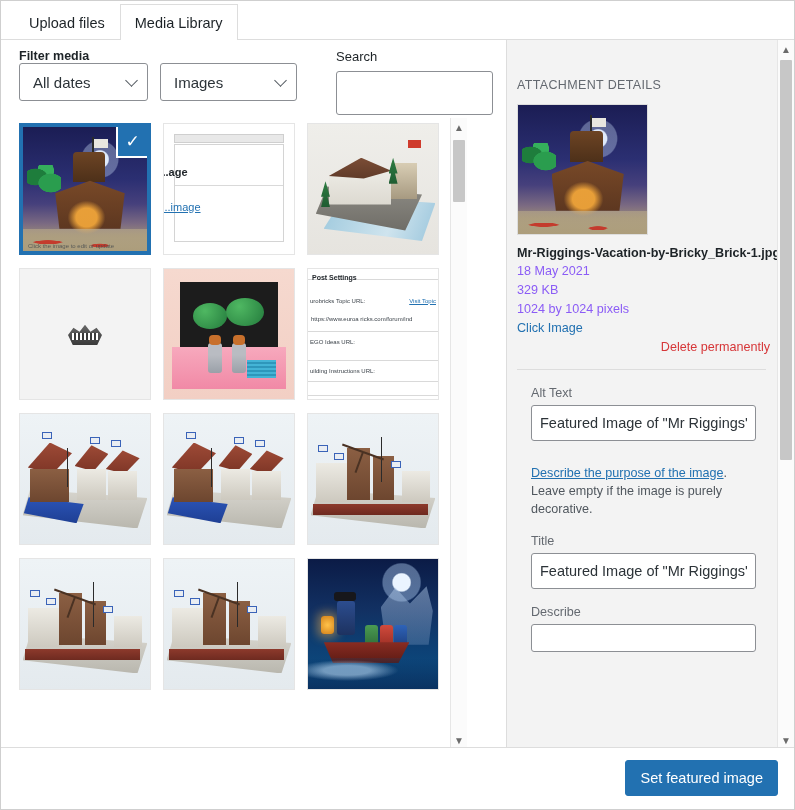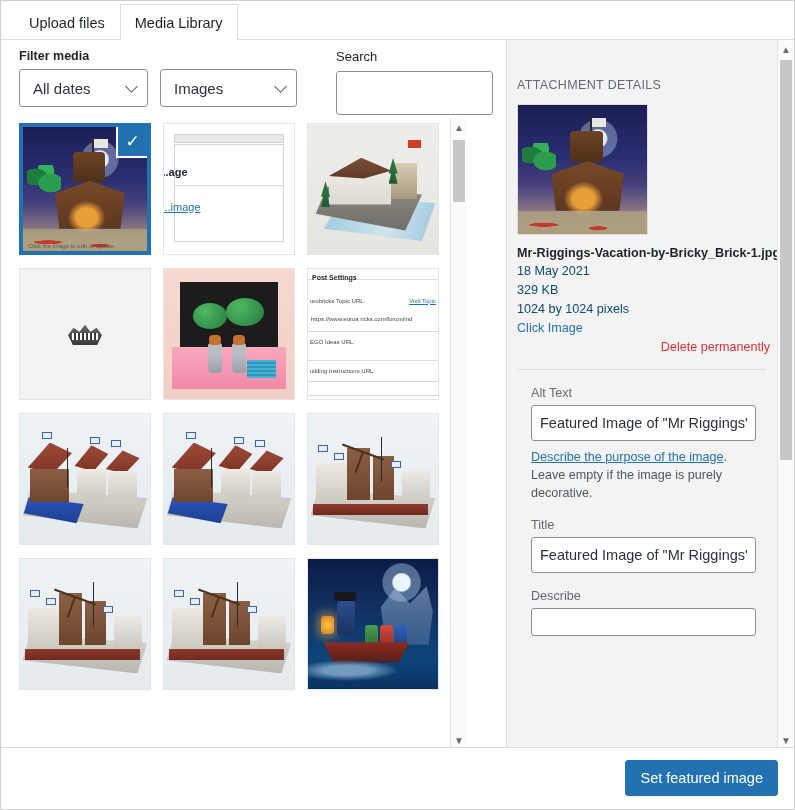--- a/index.html
+++ b/index.html
@@ -91,21 +91,20 @@
   }
   .filter-bar {
     position: relative;
     padding: 9px 0 0 18px;
     height: 78px;
   }
   .filter-label {
     font-size: 12.5px;
     font-weight: bold;
     color: #1d2327;
-    margin-bottom: 6px;
   }
   .filter-row { display: flex; align-items: flex-start; }
   .select-box {
     position: relative;
     height: 38px;
     border: 1px solid #8c8f94;
     border-radius: 3px;
     background: #fff;
     display: flex; align-items: center;
     padding: 0 32px 0 13px;
@@ -389,21 +388,21 @@
   }
   .filename {
     font-size: 12.6px;
     font-weight: bold;
     color: #1d2327;
     line-height: 1.45;
     white-space: nowrap;
   }
   .meta {
     font-size: 12.6px;
-    color: #0c4a6e;
+    color: #8b5cf6;
     line-height: 1.5;
   }
   .link-blue {
     font-size: 12.6px;
     color: #2271b1;
     line-height: 1.5;
     cursor: pointer;
     display: block;
     text-decoration: none;
   }
@@ -431,21 +430,21 @@
     background: #fff;
     font-size: 14.5px;
     color: #2c3338;
     padding: 0 8px;
     font-family: "Liberation Sans", sans-serif;
   }
   .help {
     font-size: 12.6px;
     color: #50575e;
     line-height: 1.45;
-    margin-top: 7px;
+    margin-top: 23px;
     width: 222px;
   }
   .help a { color: #2271b1; text-decoration: underline; }
   .caption-input { height: 28px; }
 
   .side-scroll {
     position: absolute;
     right: 0; top: 0; bottom: 0;
     width: 17px;
     background: #fbfbfb;

